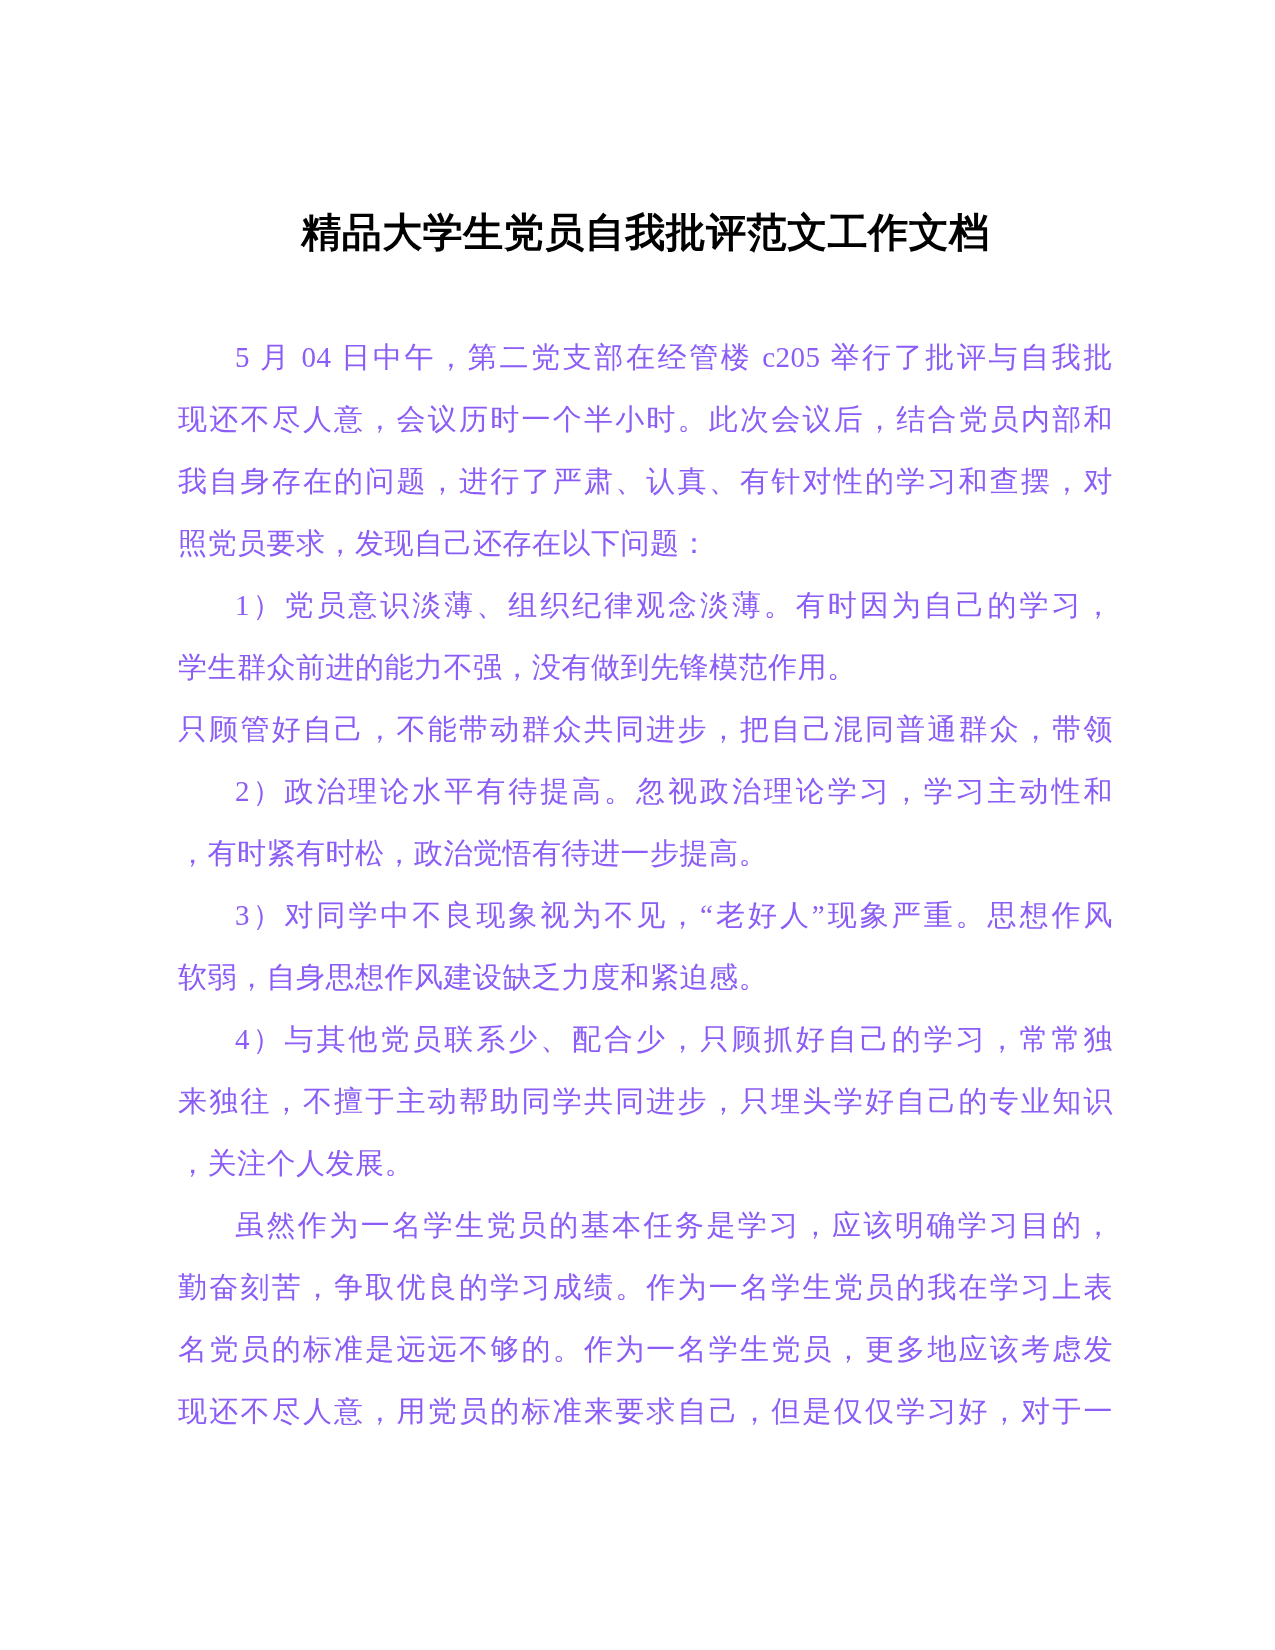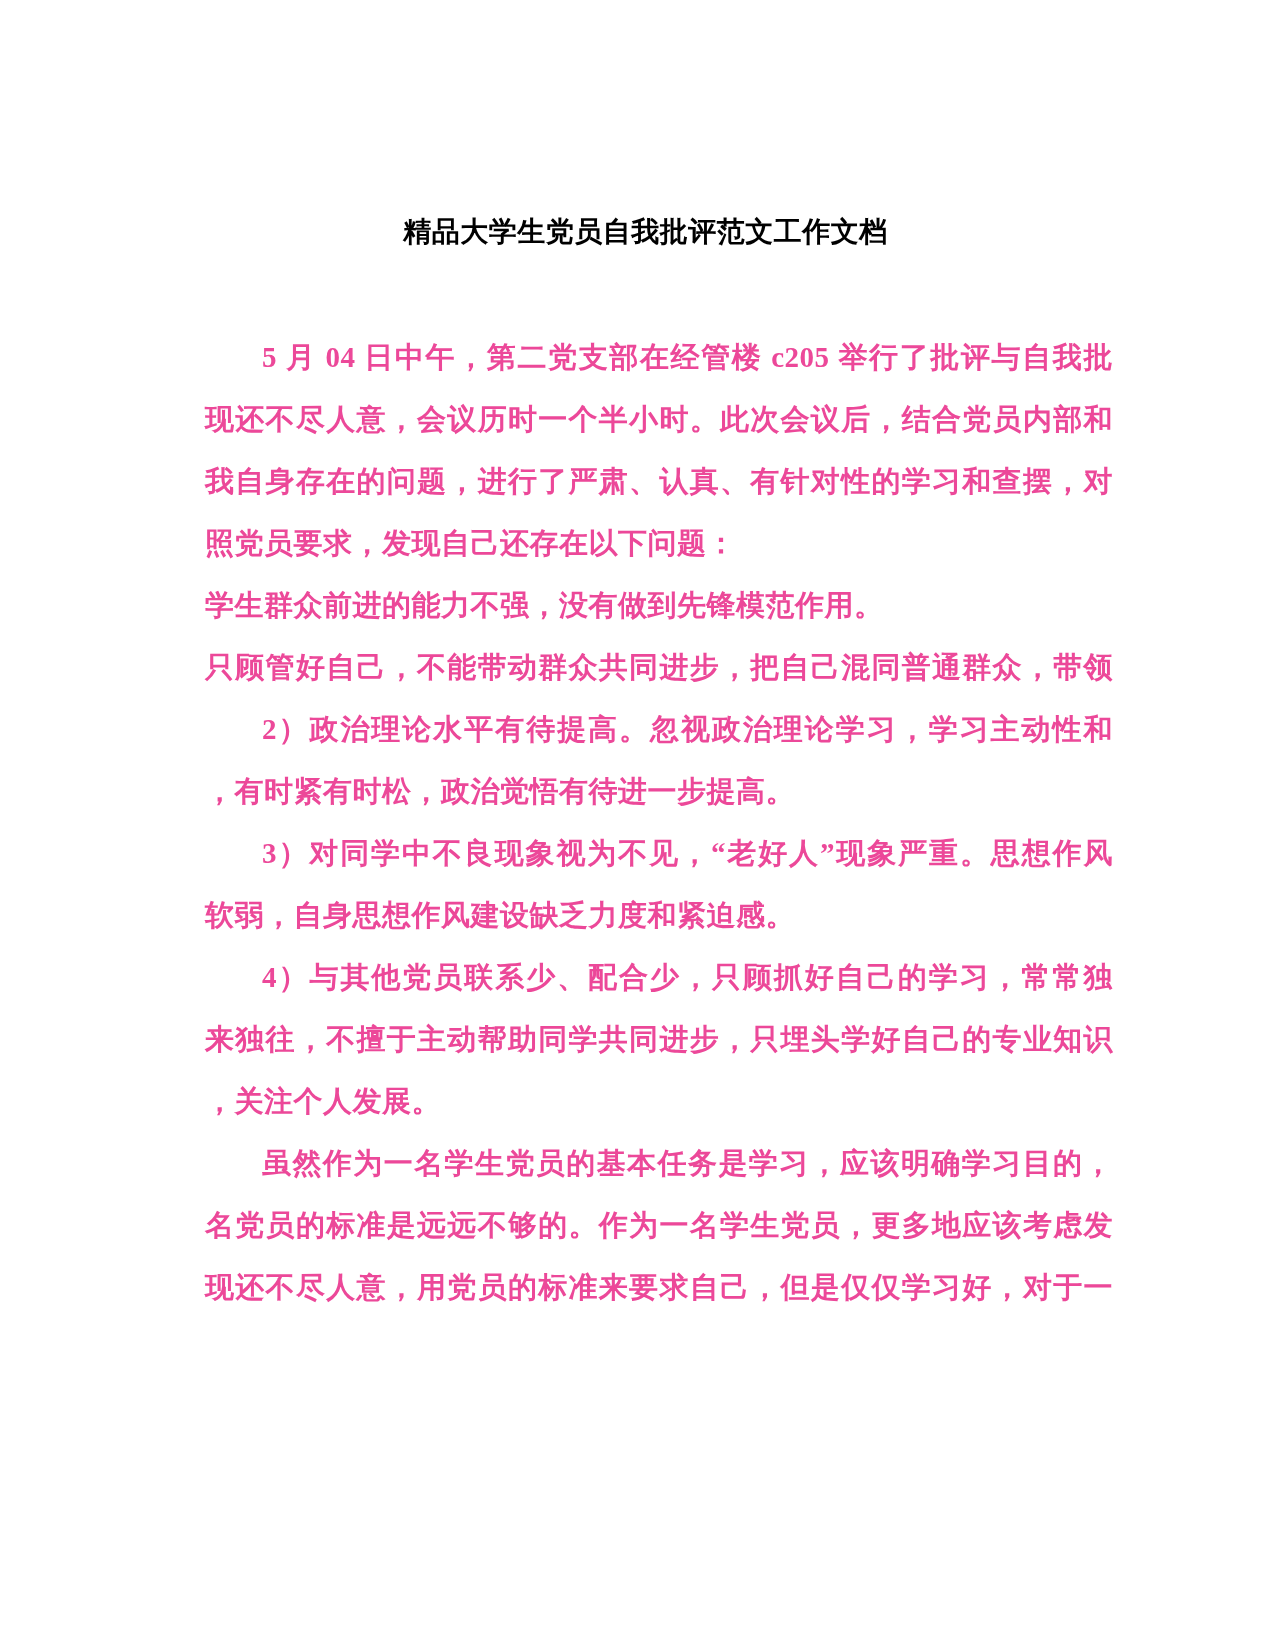--- a/index.html
+++ b/index.html
@@ -16,34 +16,33 @@
   }
   .content {
     margin-left: 178px;
     width: 935px;
   }
   .doc-title {
     margin: 0;
     padding-top: 208px;
     font-family: "Liberation Sans", "DejaVu Sans", sans-serif;
     font-weight: bold;
-    font-size: 28px;
+    font-size: 40px;
     line-height: 48px;
     color: #000000;
     text-align: center;
     letter-spacing: 0.5px;
   }
   .doc-body {
     margin-top: 70px;
     font-family: "Liberation Serif", "DejaVu Serif", serif;
     font-size: 29px;
     line-height: 62px;
-    color: #ec4899;
-    font-weight: bold;
-    margin-left: 27px;
+    color: #8b5cf6;
+    font-weight: normal;
   }
   .paragraph {
     margin: 0;
     padding: 0;
   }
   .line {
     min-height: 62px;
     text-align: justify;
     text-align-last: justify;
     letter-spacing: 0.5px;
@@ -62,36 +61,38 @@
   <div class="content">
     <h1 class="doc-title">精品大学生党员自我批评范文工作文档</h1>
     <div class="doc-body">
         <div class="paragraph">
           <div class="line indent">5 月 04 日中午，第二党支部在经管楼 c205 举行了批评与自我批</div>
           <div class="line">现还不尽人意，会议历时一个半小时。此次会议后，结合党员内部和</div>
           <div class="line">我自身存在的问题，进行了严肃、认真、有针对性的学习和查摆，对</div>
           <div class="line no-stretch">照党员要求，发现自己还存在以下问题：</div>
         </div>
         <div class="paragraph">
+          <div class="line indent">1）党员意识淡薄、组织纪律观念淡薄。有时因为自己的学习，</div>
           <div class="line no-stretch">学生群众前进的能力不强，没有做到先锋模范作用。</div>
           <div class="line">只顾管好自己，不能带动群众共同进步，把自己混同普通群众，带领</div>
         </div>
         <div class="paragraph">
           <div class="line indent">2）政治理论水平有待提高。忽视政治理论学习，学习主动性和</div>
           <div class="line no-stretch">，有时紧有时松，政治觉悟有待进一步提高。</div>
         </div>
         <div class="paragraph">
           <div class="line indent">3）对同学中不良现象视为不见，“老好人”现象严重。思想作风</div>
           <div class="line no-stretch">软弱，自身思想作风建设缺乏力度和紧迫感。</div>
         </div>
         <div class="paragraph">
           <div class="line indent">4）与其他党员联系少、配合少，只顾抓好自己的学习，常常独</div>
           <div class="line">来独往，不擅于主动帮助同学共同进步，只埋头学好自己的专业知识</div>
           <div class="line no-stretch">，关注个人发展。</div>
         </div>
         <div class="paragraph">
           <div class="line indent">虽然作为一名学生党员的基本任务是学习，应该明确学习目的，</div>
+          <div class="line">勤奋刻苦，争取优良的学习成绩。作为一名学生党员的我在学习上表</div>
           <div class="line">名党员的标准是远远不够的。作为一名学生党员，更多地应该考虑发</div>
           <div class="line">现还不尽人意，用党员的标准来要求自己，但是仅仅学习好，对于一</div>
         </div>
       </div>
   </div>
 </div>
 
 </body></html>

